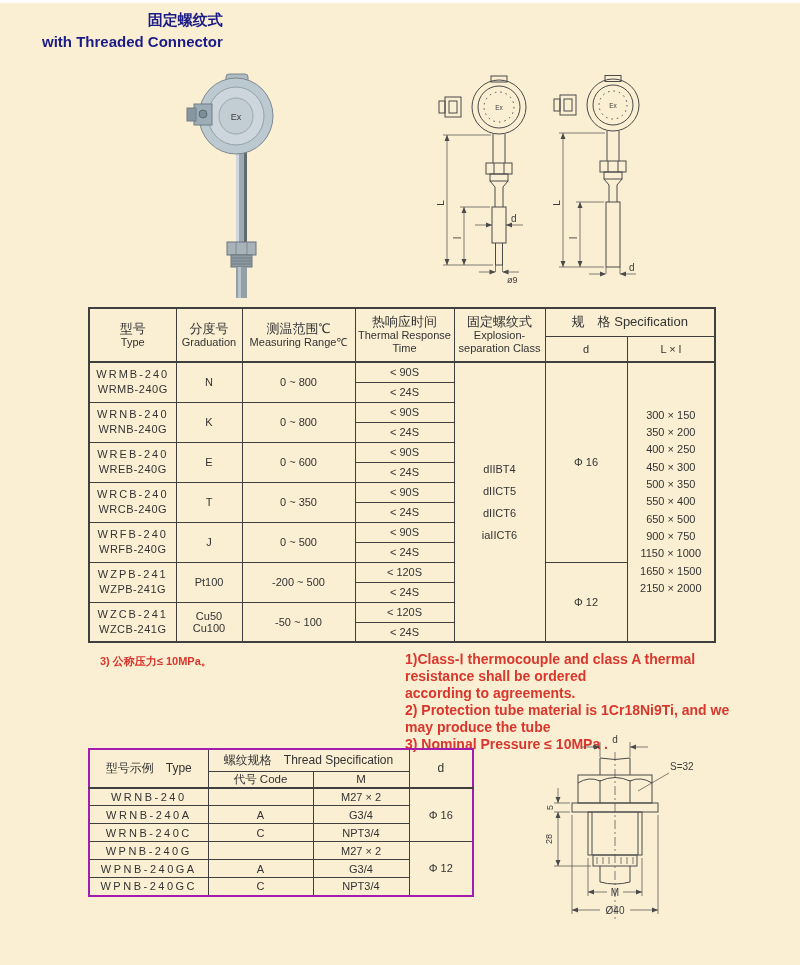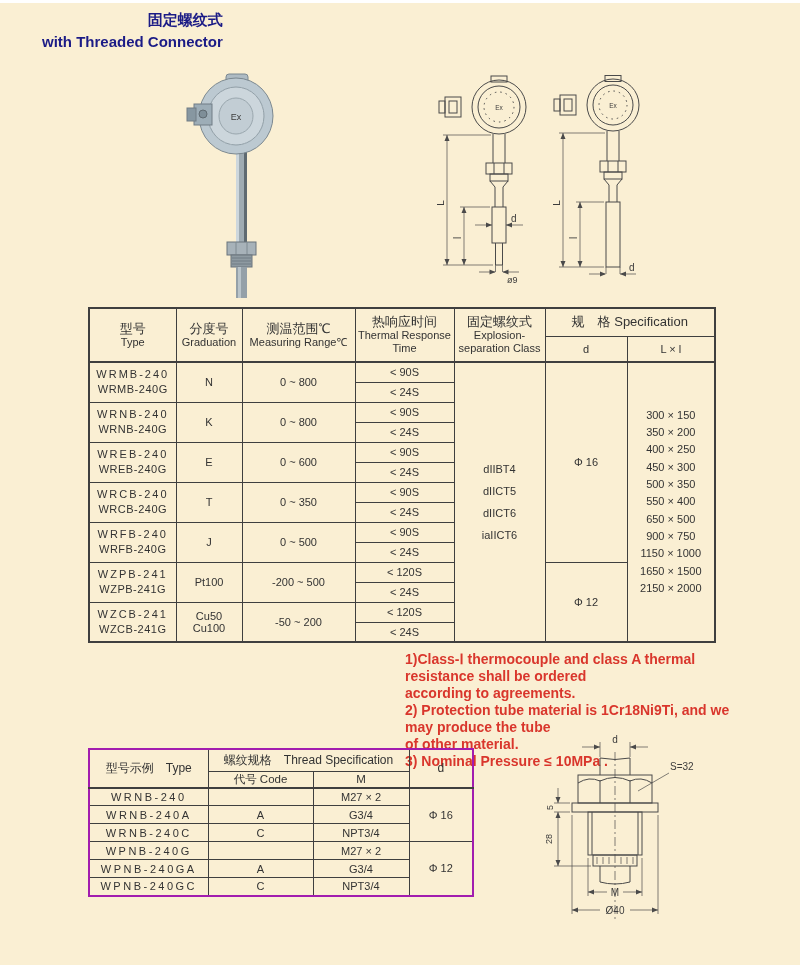--- a/index.html
+++ b/index.html
@@ -346,36 +346,36 @@
     </tr>
     <tr>
       <td rowspan="2">
         <div class="tl1">WZCB-241</div>
         <div class="tl2">WZCB-241G</div>
       </td>
       <td rowspan="2">
         <div>Cu50</div>
         <div>Cu100</div>
       </td>
-      <td rowspan="2">-50 ~ 200</td>
+      <td rowspan="2">-50 ~ 100</td>
       <td>&lt; 120S</td>
     </tr>
     <tr>
       <td>&lt; 24S</td>
     </tr>
   </tbody>
 </table>
 
 <div class="notes-cn">
+  <div>3) 公称压力≤ 10MPa。</div>
 </div>
 <div class="notes-en">
   <div>1)Class-Ⅰ thermocouple and class A thermal resistance shall be ordered</div>
   <div>according to agreements.</div>
   <div>2) Protection tube material is 1Cr18Ni9Ti, and we may produce the tube</div>
-  <div>of other material.</div>
   <div>3) Nominal Pressure ≤ 10MPa .</div>
 </div>
 
 <table class="thread-table">
   <colgroup>
     <col style="width:119px">
       <col style="width:105px">
       <col style="width:96px">
       <col style="width:64px">
   </colgroup>

